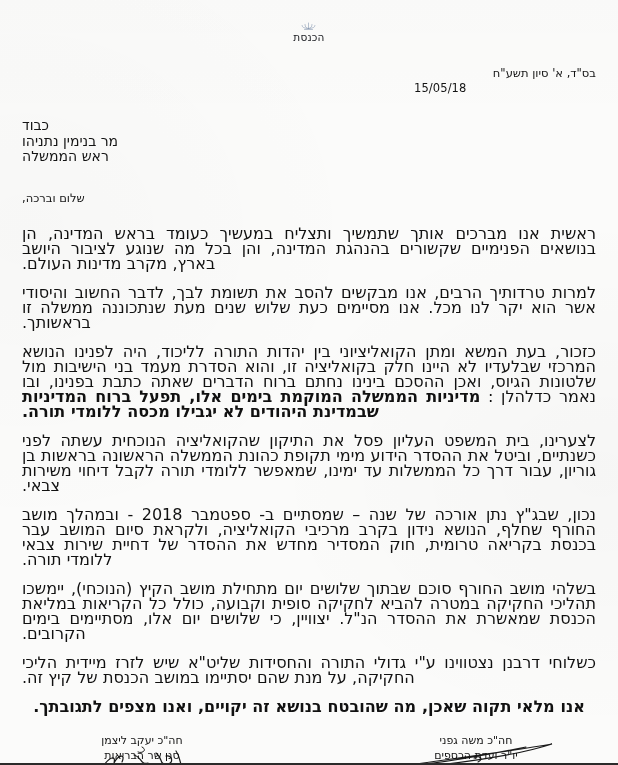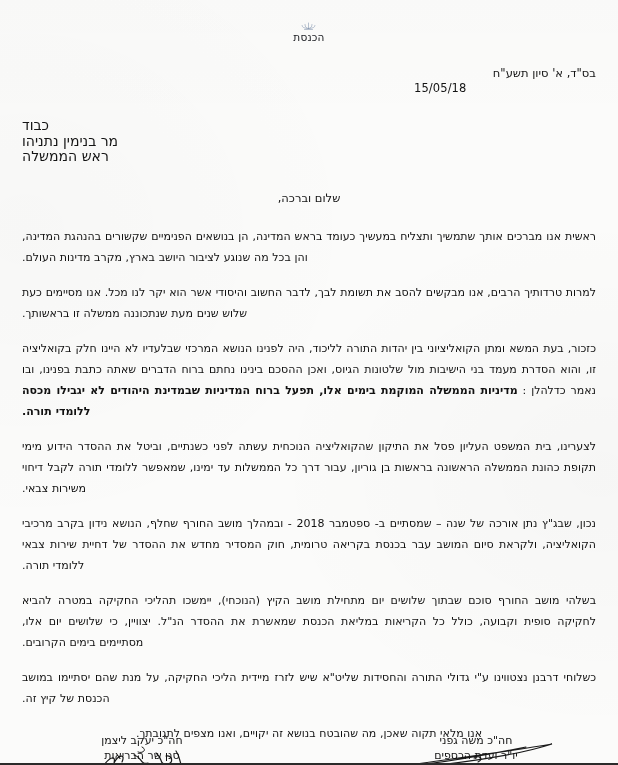--- a/index.html
+++ b/index.html
@@ -82,44 +82,44 @@
     margin-top: 22px;
     text-align: left;
     font-size: 14px;
     line-height: 15.5px;
     color: #141414;
   }
 
   
   .salutation {
     margin-top: 26px;
-    text-align: center;
+    text-align: left;
     font-size: 11.5px;
     line-height: 15px;
     color: #141414;
   }
 
   
   .body-copy {
     margin-top: 20px;
   }
   .para {
-    font-size: 11px;
-    line-height: 21px;
+    font-size: 16px;
+    line-height: 15px;
     text-align: justify;
     text-align-last: left;
     margin: 0 0 14px 0;
     color: #111111;
     word-spacing: .2px;
   }
   .para:last-child { margin-bottom: 0; }
   .para b, .para strong {
     font-weight: bold;
   }
-  .para.align-center-last { text-align-last: center; }
+  .para.align-center-last { text-align-last: center; font-weight: bold; }
 
   
   .signatures {
     position: absolute;
     left: 22px;
     right: 22px;
     bottom: 2px;
     display: flex;
     justify-content: space-between;
     align-items: flex-end;

